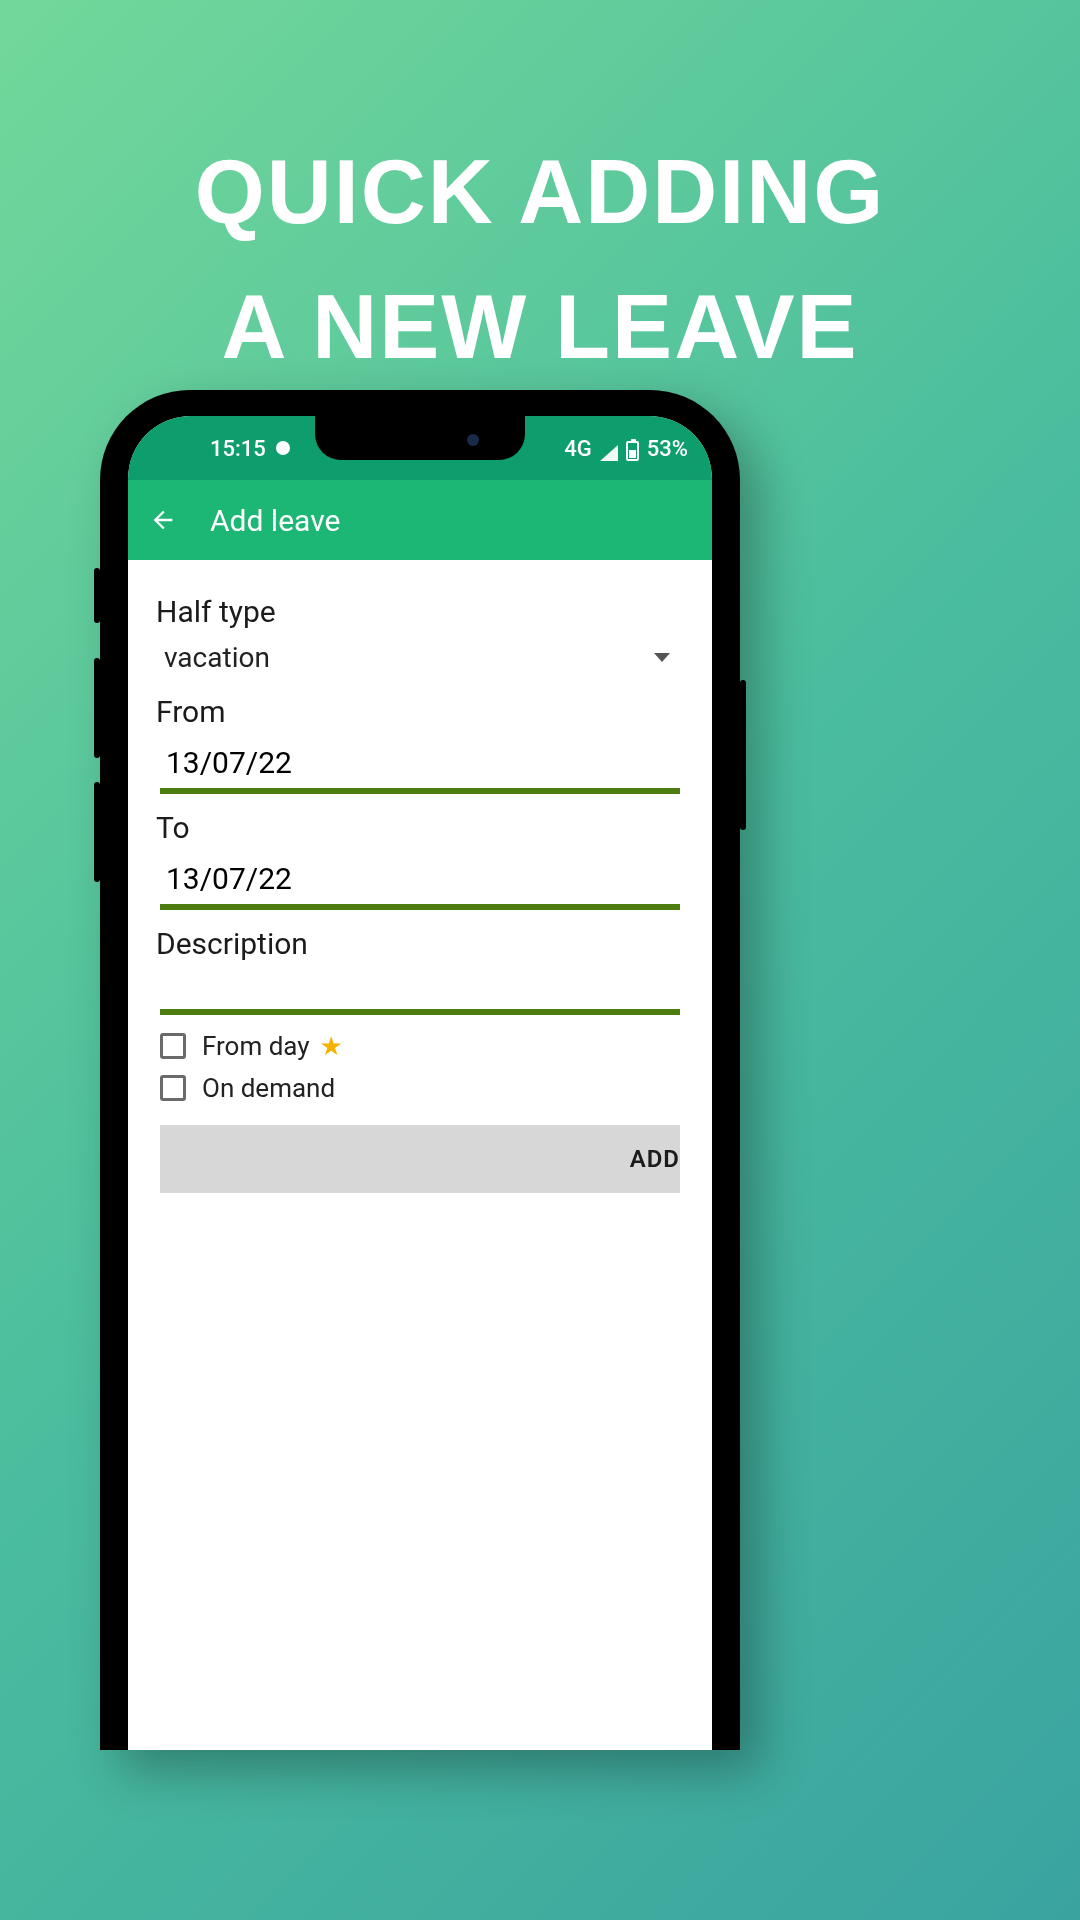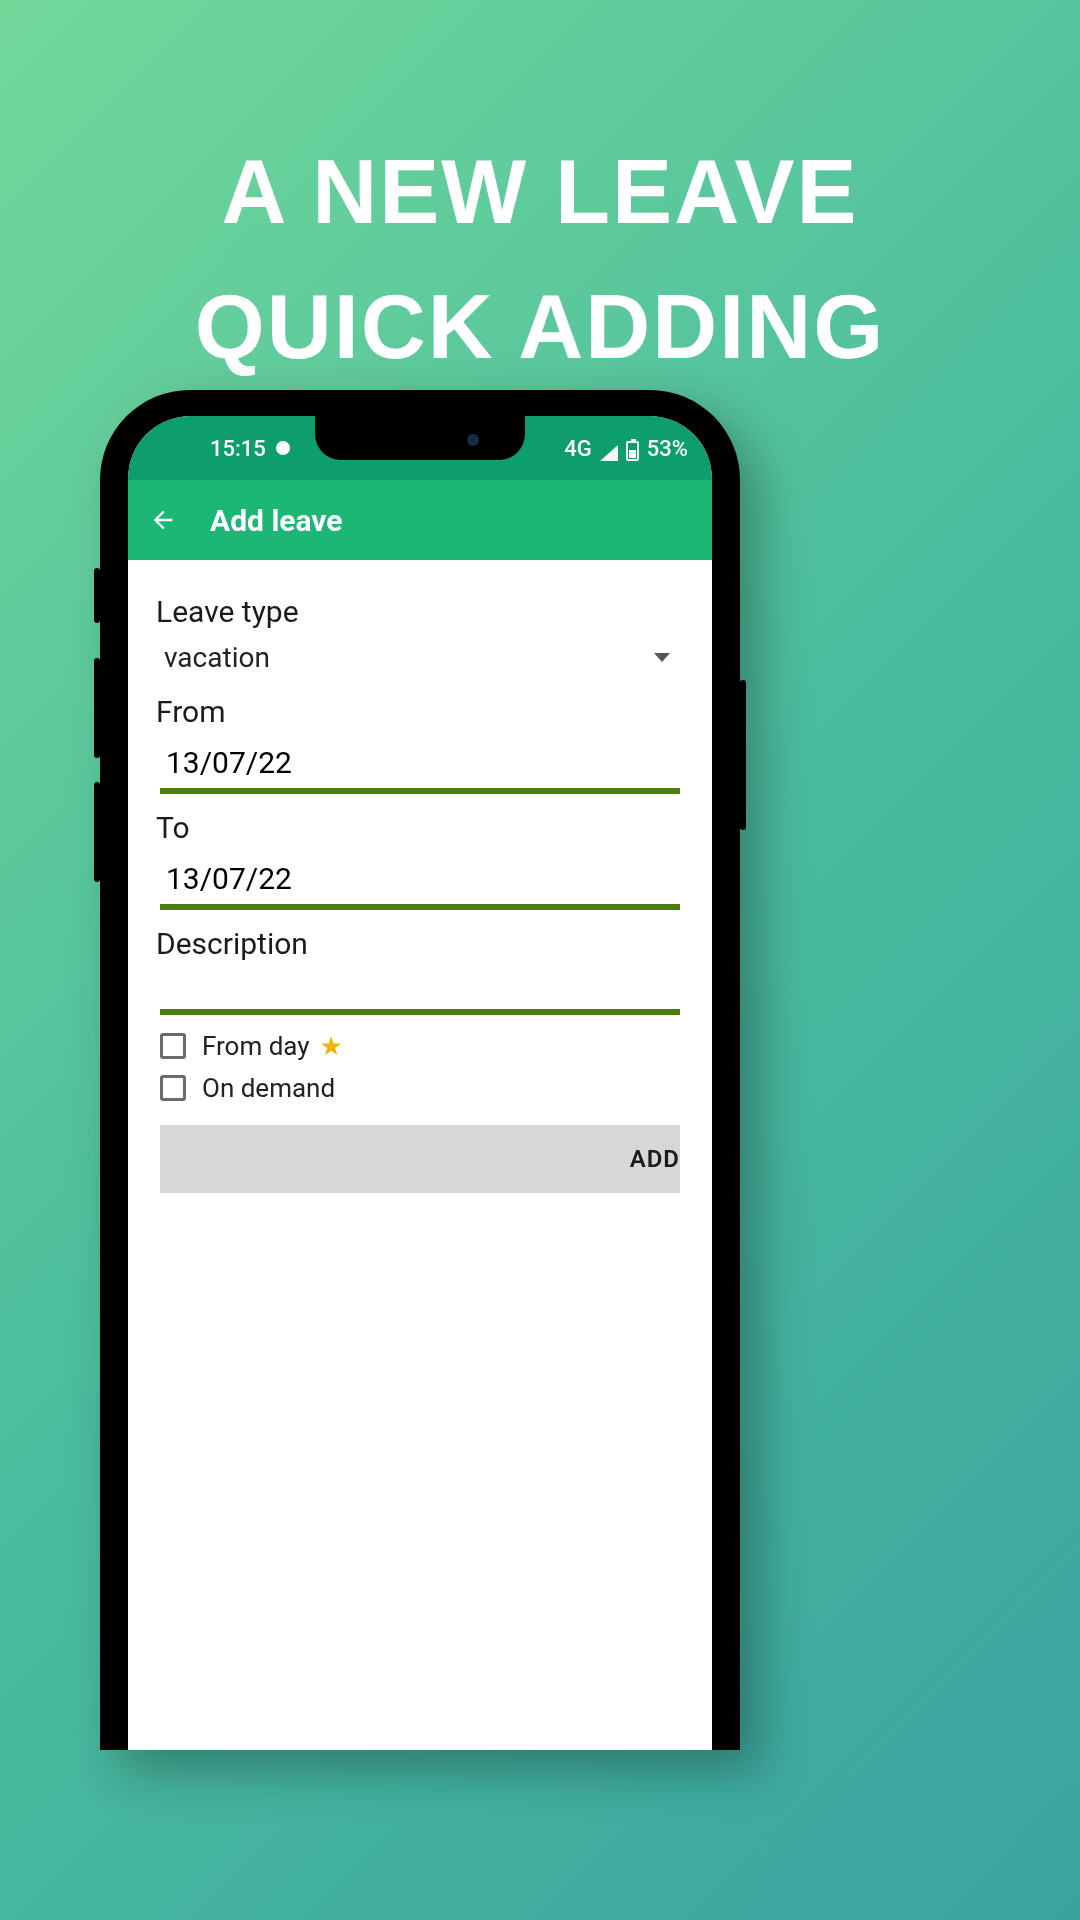--- a/index.html
+++ b/index.html
@@ -147,21 +147,21 @@
   .back-arrow {
     width: 30px;
     height: 30px;
     display: flex;
     align-items: center;
     justify-content: center;
   }
   .back-arrow svg { width: 28px; height: 28px; fill: #fff; }
   .appbar-title {
     font-size: 30px;
-    font-weight: 700;
+    font-weight: 400;
   }
   .form {
     padding: 34px 28px 0 28px;
     color: #1b1b1b;
   }
   .section-label {
     font-size: 30px;
     font-weight: 400;
     margin-bottom: 8px;
   }
@@ -227,22 +227,22 @@
   .side-btn { position: absolute; background: #000; border-radius: 4px; }
   .side-left-1 { left: -6px; top: 178px; width: 6px; height: 55px; }
   .side-left-2 { left: -6px; top: 268px; width: 6px; height: 100px; }
   .side-left-3 { left: -6px; top: 392px; width: 6px; height: 100px; }
   .side-right  { right: -6px; top: 290px; width: 6px; height: 150px; }
 </style>
 </head>
 <body>
 
 <div class="promo-title">
+  <div>QUICK ADDING</div>
   <div>A NEW LEAVE</div>
-  <div>QUICK ADDING</div>
 </div>
 
 <div class="phone">
   <div class="side-btn side-left-1"></div>
   <div class="side-btn side-left-2"></div>
   <div class="side-btn side-left-3"></div>
   <div class="side-btn side-right"></div>
 
   <div class="phone-inner">
     <div class="notch"></div>
@@ -265,21 +265,21 @@
         <div class="back-arrow">
           <svg viewBox="0 0 24 24">
             <path d="M20 11H7.83l5.59-5.59L12 4l-8 8 8 8 1.41-1.41L7.83 13H20z"></path>
           </svg>
         </div>
         <div class="appbar-title">Add leave</div>
       </div>
 
       <div class="form">
 
-        <div class="section-label">Leave type</div>
+        <div class="section-label">Half type</div>
         <div class="dropdown">
           <span class="dropdown-value">vacation</span>
           <span class="dropdown-caret"></span>
         </div>
 
         <div class="section-label">From</div>
         <div class="text-field">13/07/22</div>
 
         <div class="section-label">To</div>
         <div class="text-field">13/07/22</div>

